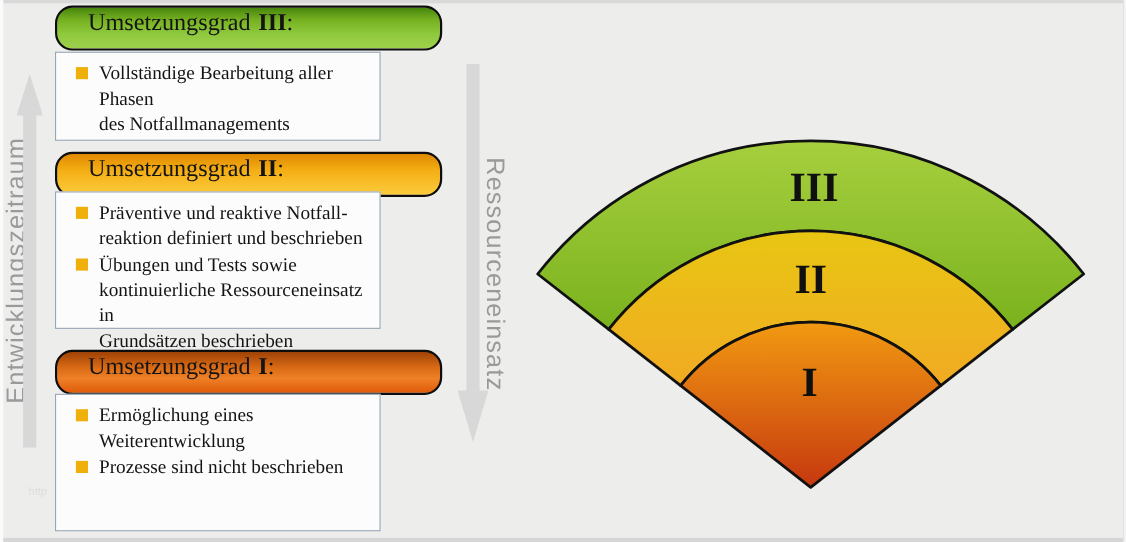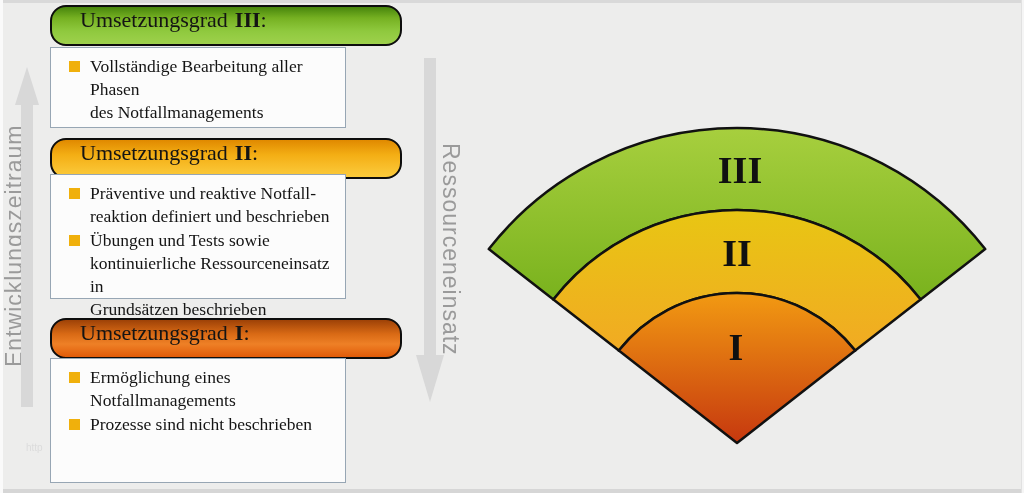--- a/index.html
+++ b/index.html
@@ -122,21 +122,21 @@
 
   <div class="card-header hdr-i">
     <span>Umsetzungsgrad</span>
     <span class="numeral">I</span>
     <span>:</span>
   </div>
   <div class="card-body body-i">
     <div class="bullet-row">
       <span class="bullet-square"></span>
       <span class="bullet-text">Ermöglichung eines
-Notfallmanagements</span>
+Weiterentwicklung</span>
     </div>
     <div class="bullet-row">
       <span class="bullet-square"></span>
       <span class="bullet-text">Prozesse sind nicht beschrieben</span>
     </div>
   </div>
 
   <svg class="fan-svg" width="554" height="493" viewBox="0 0 554 493">
     <defs>
       <linearGradient id="gIII" gradientUnits="userSpaceOnUse" x1="0" y1="128" x2="0" y2="312">

